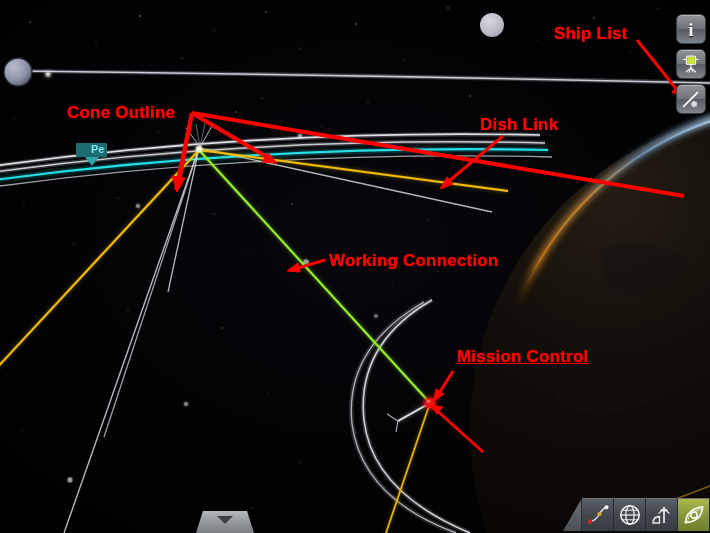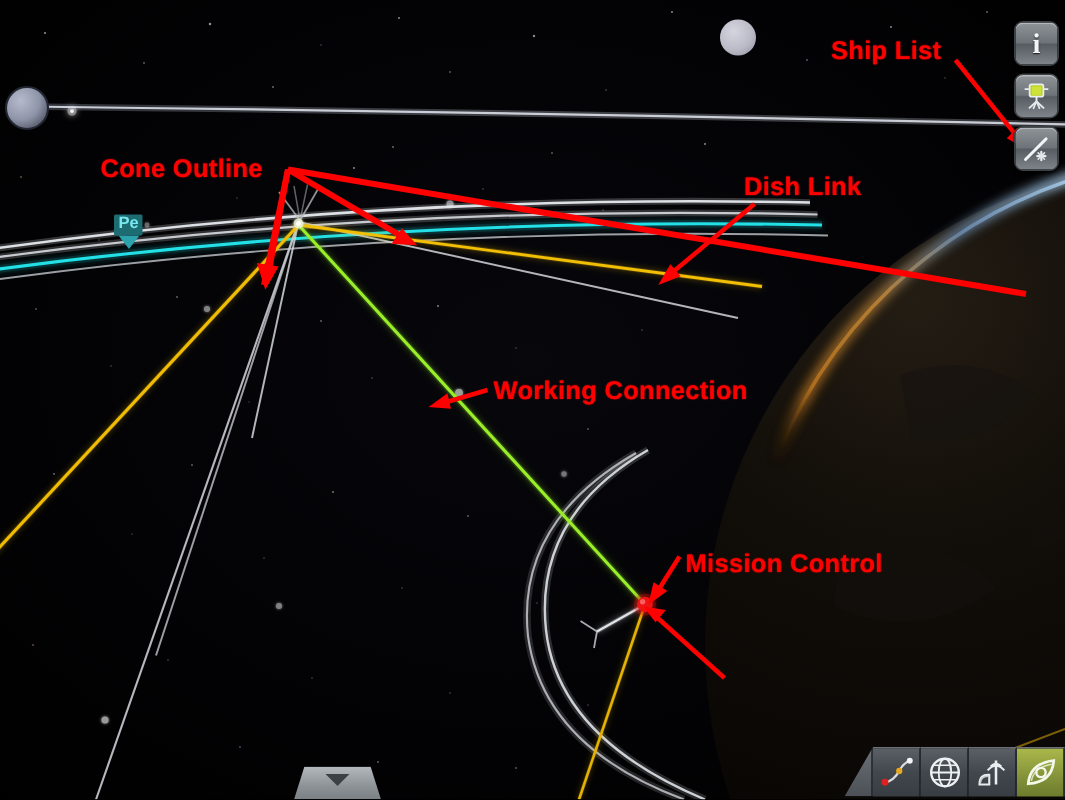--- a/index.html
+++ b/index.html
@@ -134,21 +134,21 @@
     left: 76px;
     top: 139px;
     pointer-events: none;
   }
   #pe-marker .pe-box {
     background: #1d6c72;
     color: #79e8ef;
     font-size: 11px;
     font-weight: bold;
     font-family: "Liberation Sans", sans-serif;
-    padding: 0px 3px 1px 3px;
+    padding: 0px 3px 1px 15px;
     line-height: 13px;
     border-radius: 1px;
     display: inline-block;
   }
   #pe-marker .pe-tri {
     width: 0;
     height: 0;
     margin: 0 auto;
     border-left: 7px solid transparent;
     border-right: 7px solid transparent;
@@ -409,23 +409,23 @@
     </g>
   </svg>
 
   <div id="pe-marker">
     <div class="pe-box">Pe</div>
     <div class="pe-tri"></div>
   </div>
 
   <div class="annot" style="left:554px; top:24px;">Ship List</div>
   <div class="annot" style="left:67px;  top:103px;text-align:right;">Cone Outline</div>
-  <div class="annot" style="left:496px; top:115px;text-align:center;">Dish Link</div>
+  <div class="annot" style="left:480px; top:115px;text-align:center;">Dish Link</div>
   <div class="annot" style="left:329px; top:251px;text-align:center;">Working Connection</div>
-  <div class="annot" style="left:457px; top:366px;">Mission Control</div>
+  <div class="annot" style="left:457px; top:347px;text-decoration:underline;">Mission Control</div>
 
   <div id="right-buttons">
 
     <div class="sq-btn">
       <span class="info-i">i</span>
     </div>
 
     <div class="sq-btn">
       <svg class="glyph" viewBox="0 0 24 24">
         <rect x="7" y="3.5" width="10" height="9" rx="1.4" fill="#b9d020" stroke="#e8eef0" stroke-width="1.3"></rect>

